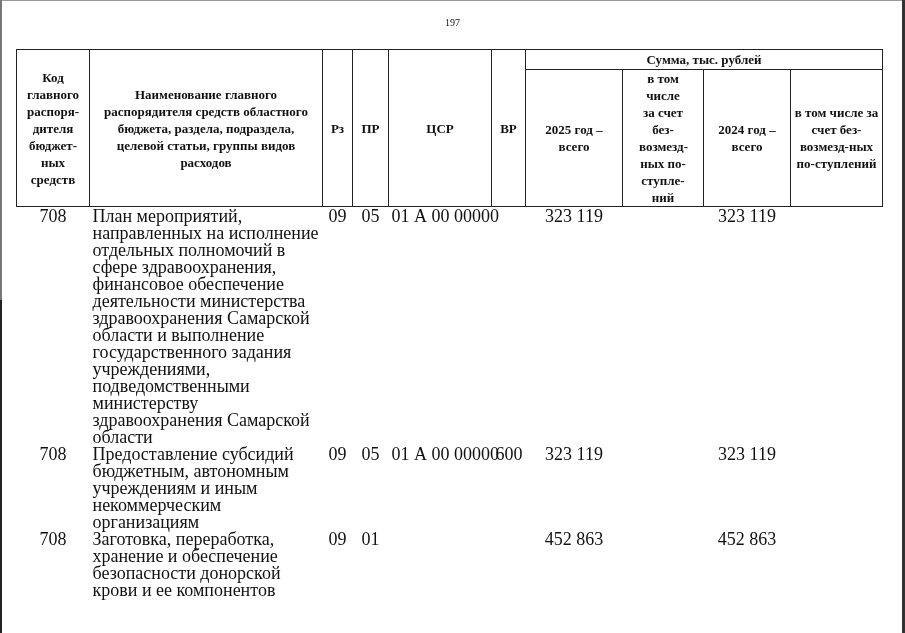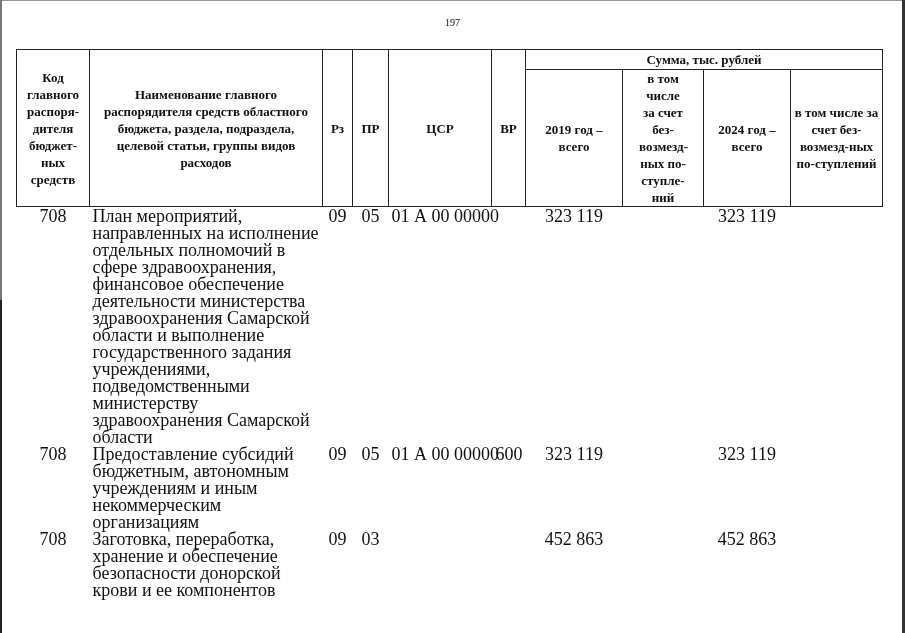--- a/index.html
+++ b/index.html
@@ -68,21 +68,21 @@
     <tr>
       <th rowspan="2">Код главного распоря-дителя бюджет-ных средств</th>
       <th rowspan="2" style="padding:0 8px;">Наименование главного распорядителя средств областного бюджета, раздела, подраздела, целевой статьи, группы видов расходов</th>
       <th rowspan="2">Рз</th>
       <th rowspan="2">ПР</th>
       <th rowspan="2">ЦСР</th>
       <th rowspan="2">ВР</th>
       <th colspan="4" class="sum-head">Сумма, тыс. рублей</th>
     </tr>
     <tr style="height:125px;">
-      <th style="padding:0 12px;">2019 год – всего</th>
+      <th style="padding:0 12px;">2025 год – всего</th>
       <th style="padding:0 16px;">в том числе за счет без-возмезд-ных по-ступле-ний</th>
       <th style="padding:0 10px;">2024 год – всего</th>
       <th>в том числе за счет без-возмезд-ных по-ступлений</th>
     </tr>
   </thead>
   <tbody>
     <tr class="row1">
       <td class="c-code">708</td>
       <td class="c-name">План мероприятий, направленных на исполнение отдельных полномочий в сфере здравоохранения, финансовое обеспечение деятельности министерства здравоохранения Самарской области и выполнение государственного задания учреждениями, подведомственными министерству здравоохранения Самарской области</td>
       <td class="c-rz">09</td>
@@ -103,21 +103,21 @@
       <td class="c-vr">600</td>
       <td class="c-2023">323 119</td>
       <td></td>
       <td class="c-2024">323 119</td>
       <td></td>
     </tr>
     <tr class="row3">
       <td class="c-code">708</td>
       <td class="c-name">Заготовка, переработка, хранение и обеспечение безопасности донорской крови и ее компонентов</td>
       <td class="c-rz">09</td>
-      <td class="c-pr">03</td>
+      <td class="c-pr">01</td>
       <td class="c-csr"></td>
       <td class="c-vr"></td>
       <td class="c-2023">452 863</td>
       <td></td>
       <td class="c-2024">452 863</td>
       <td></td>
     </tr>
   </tbody>
 </table>
 

